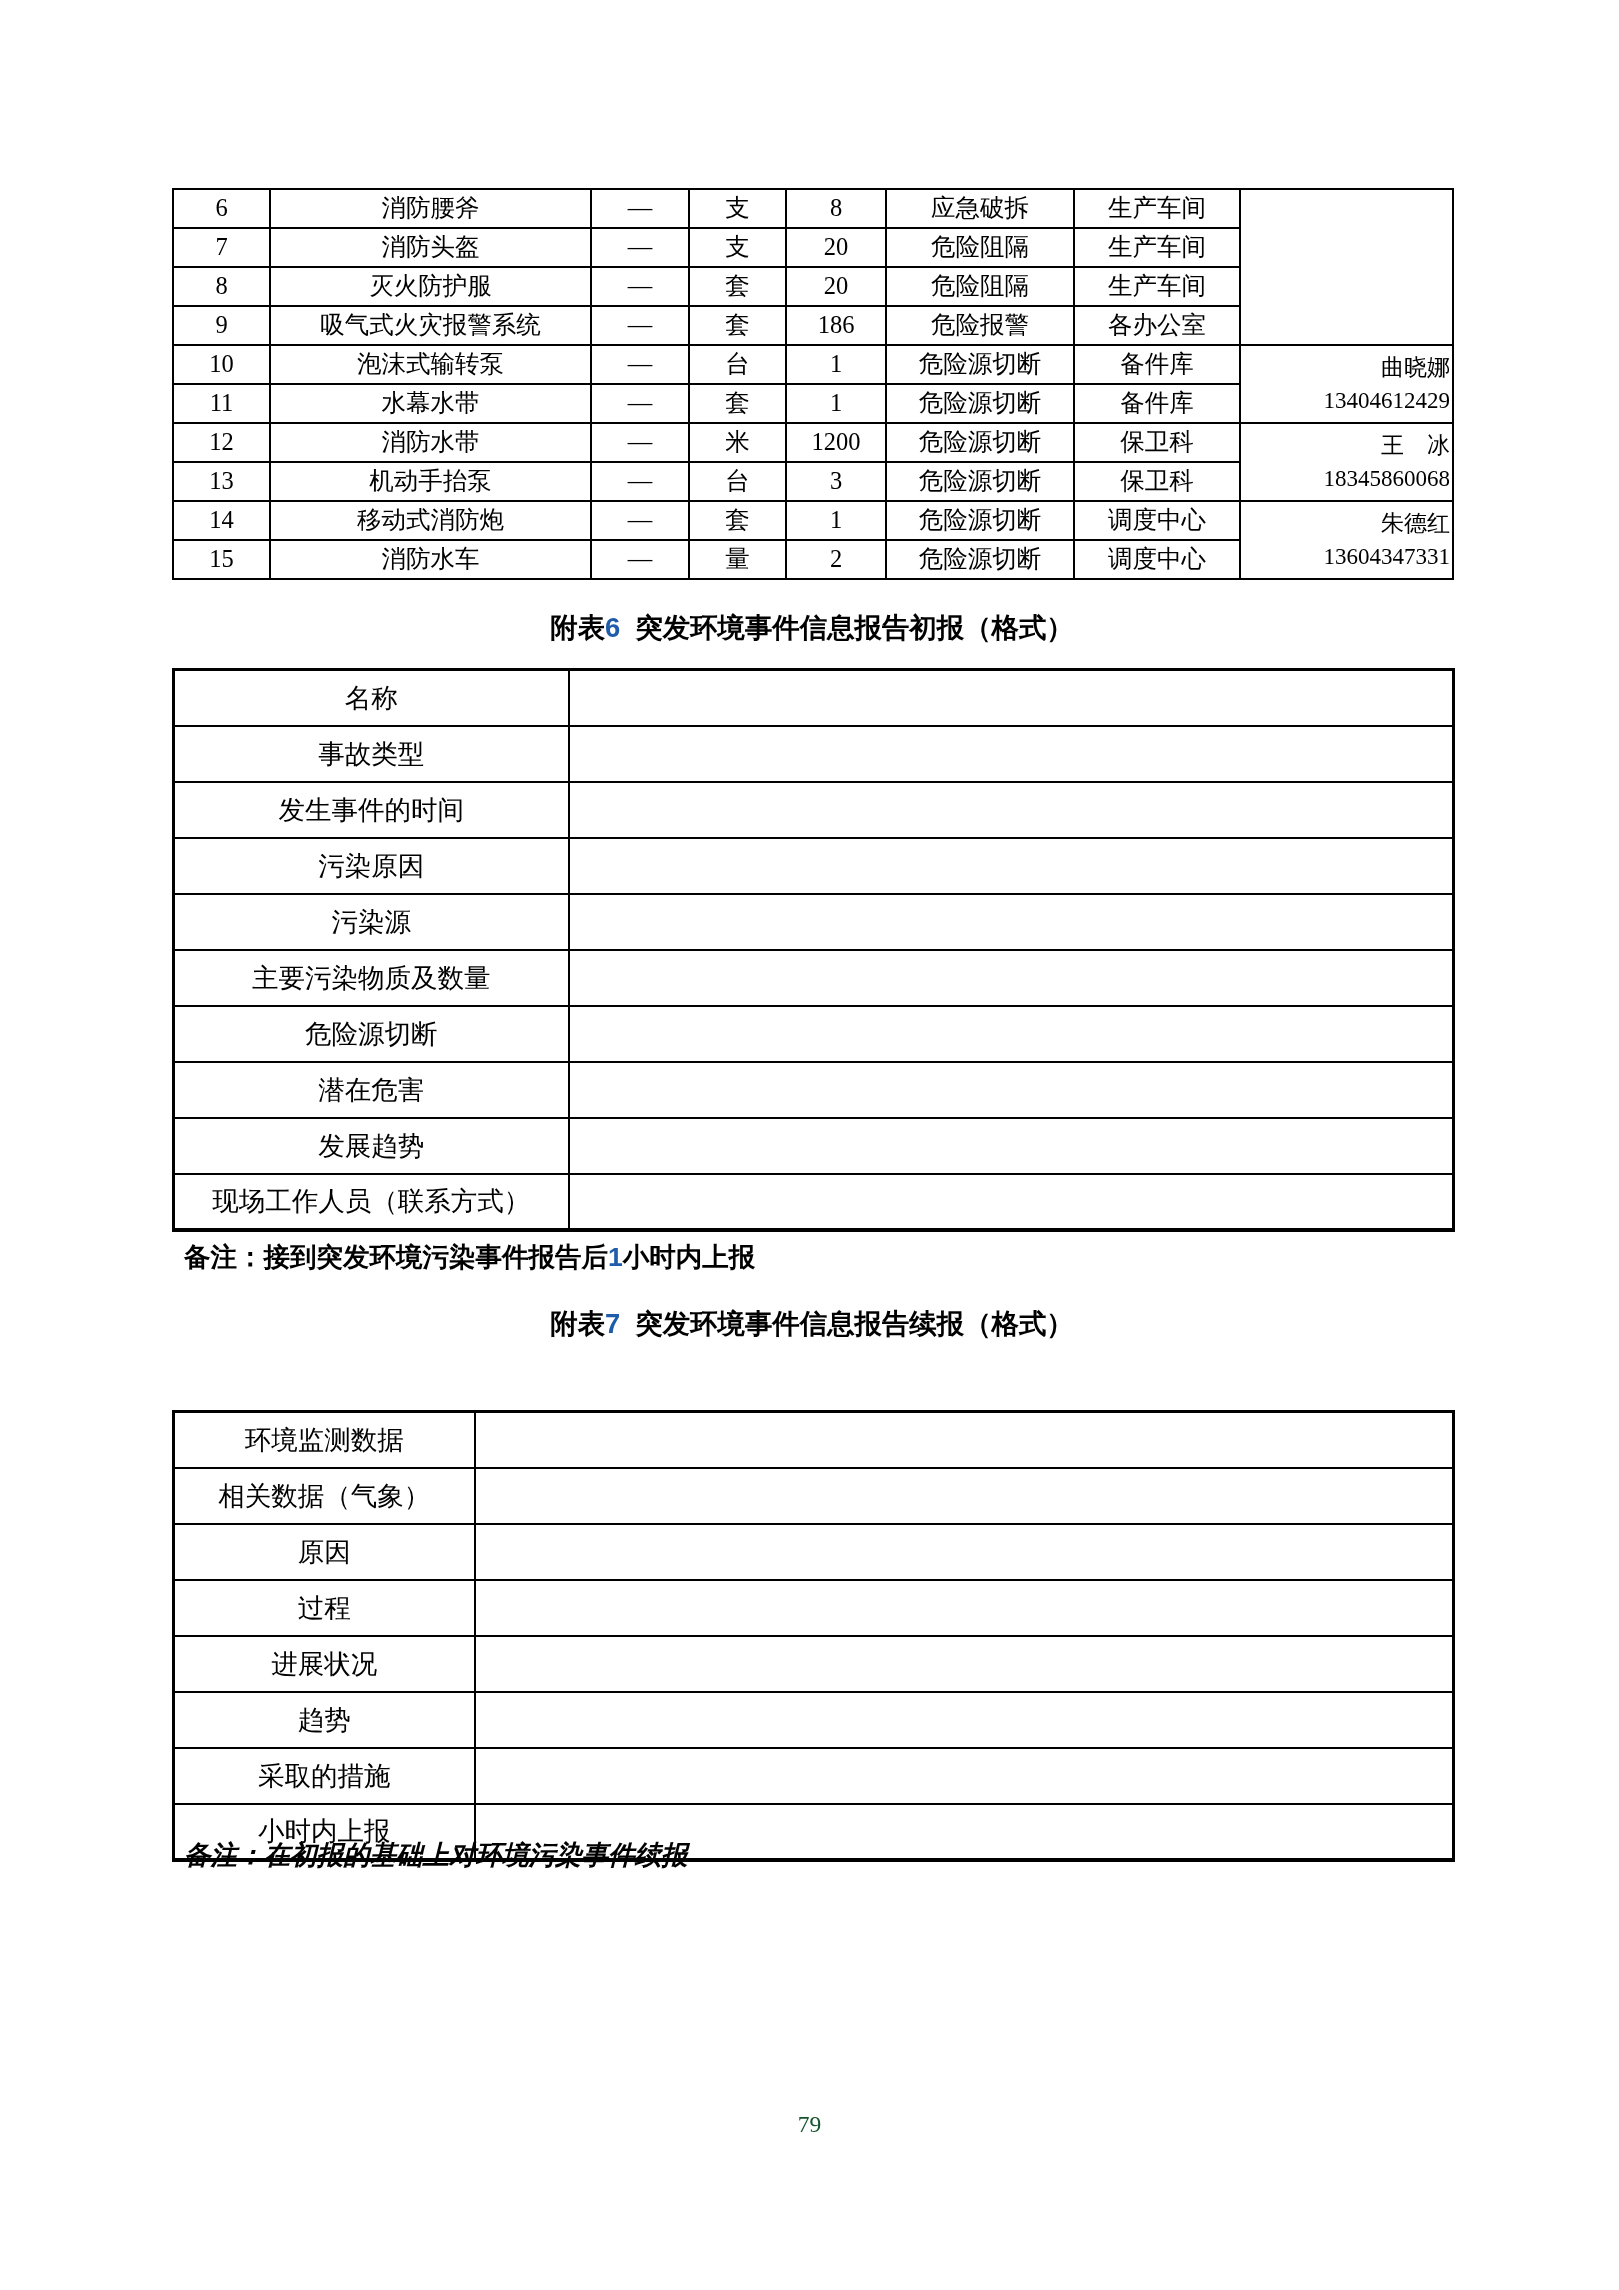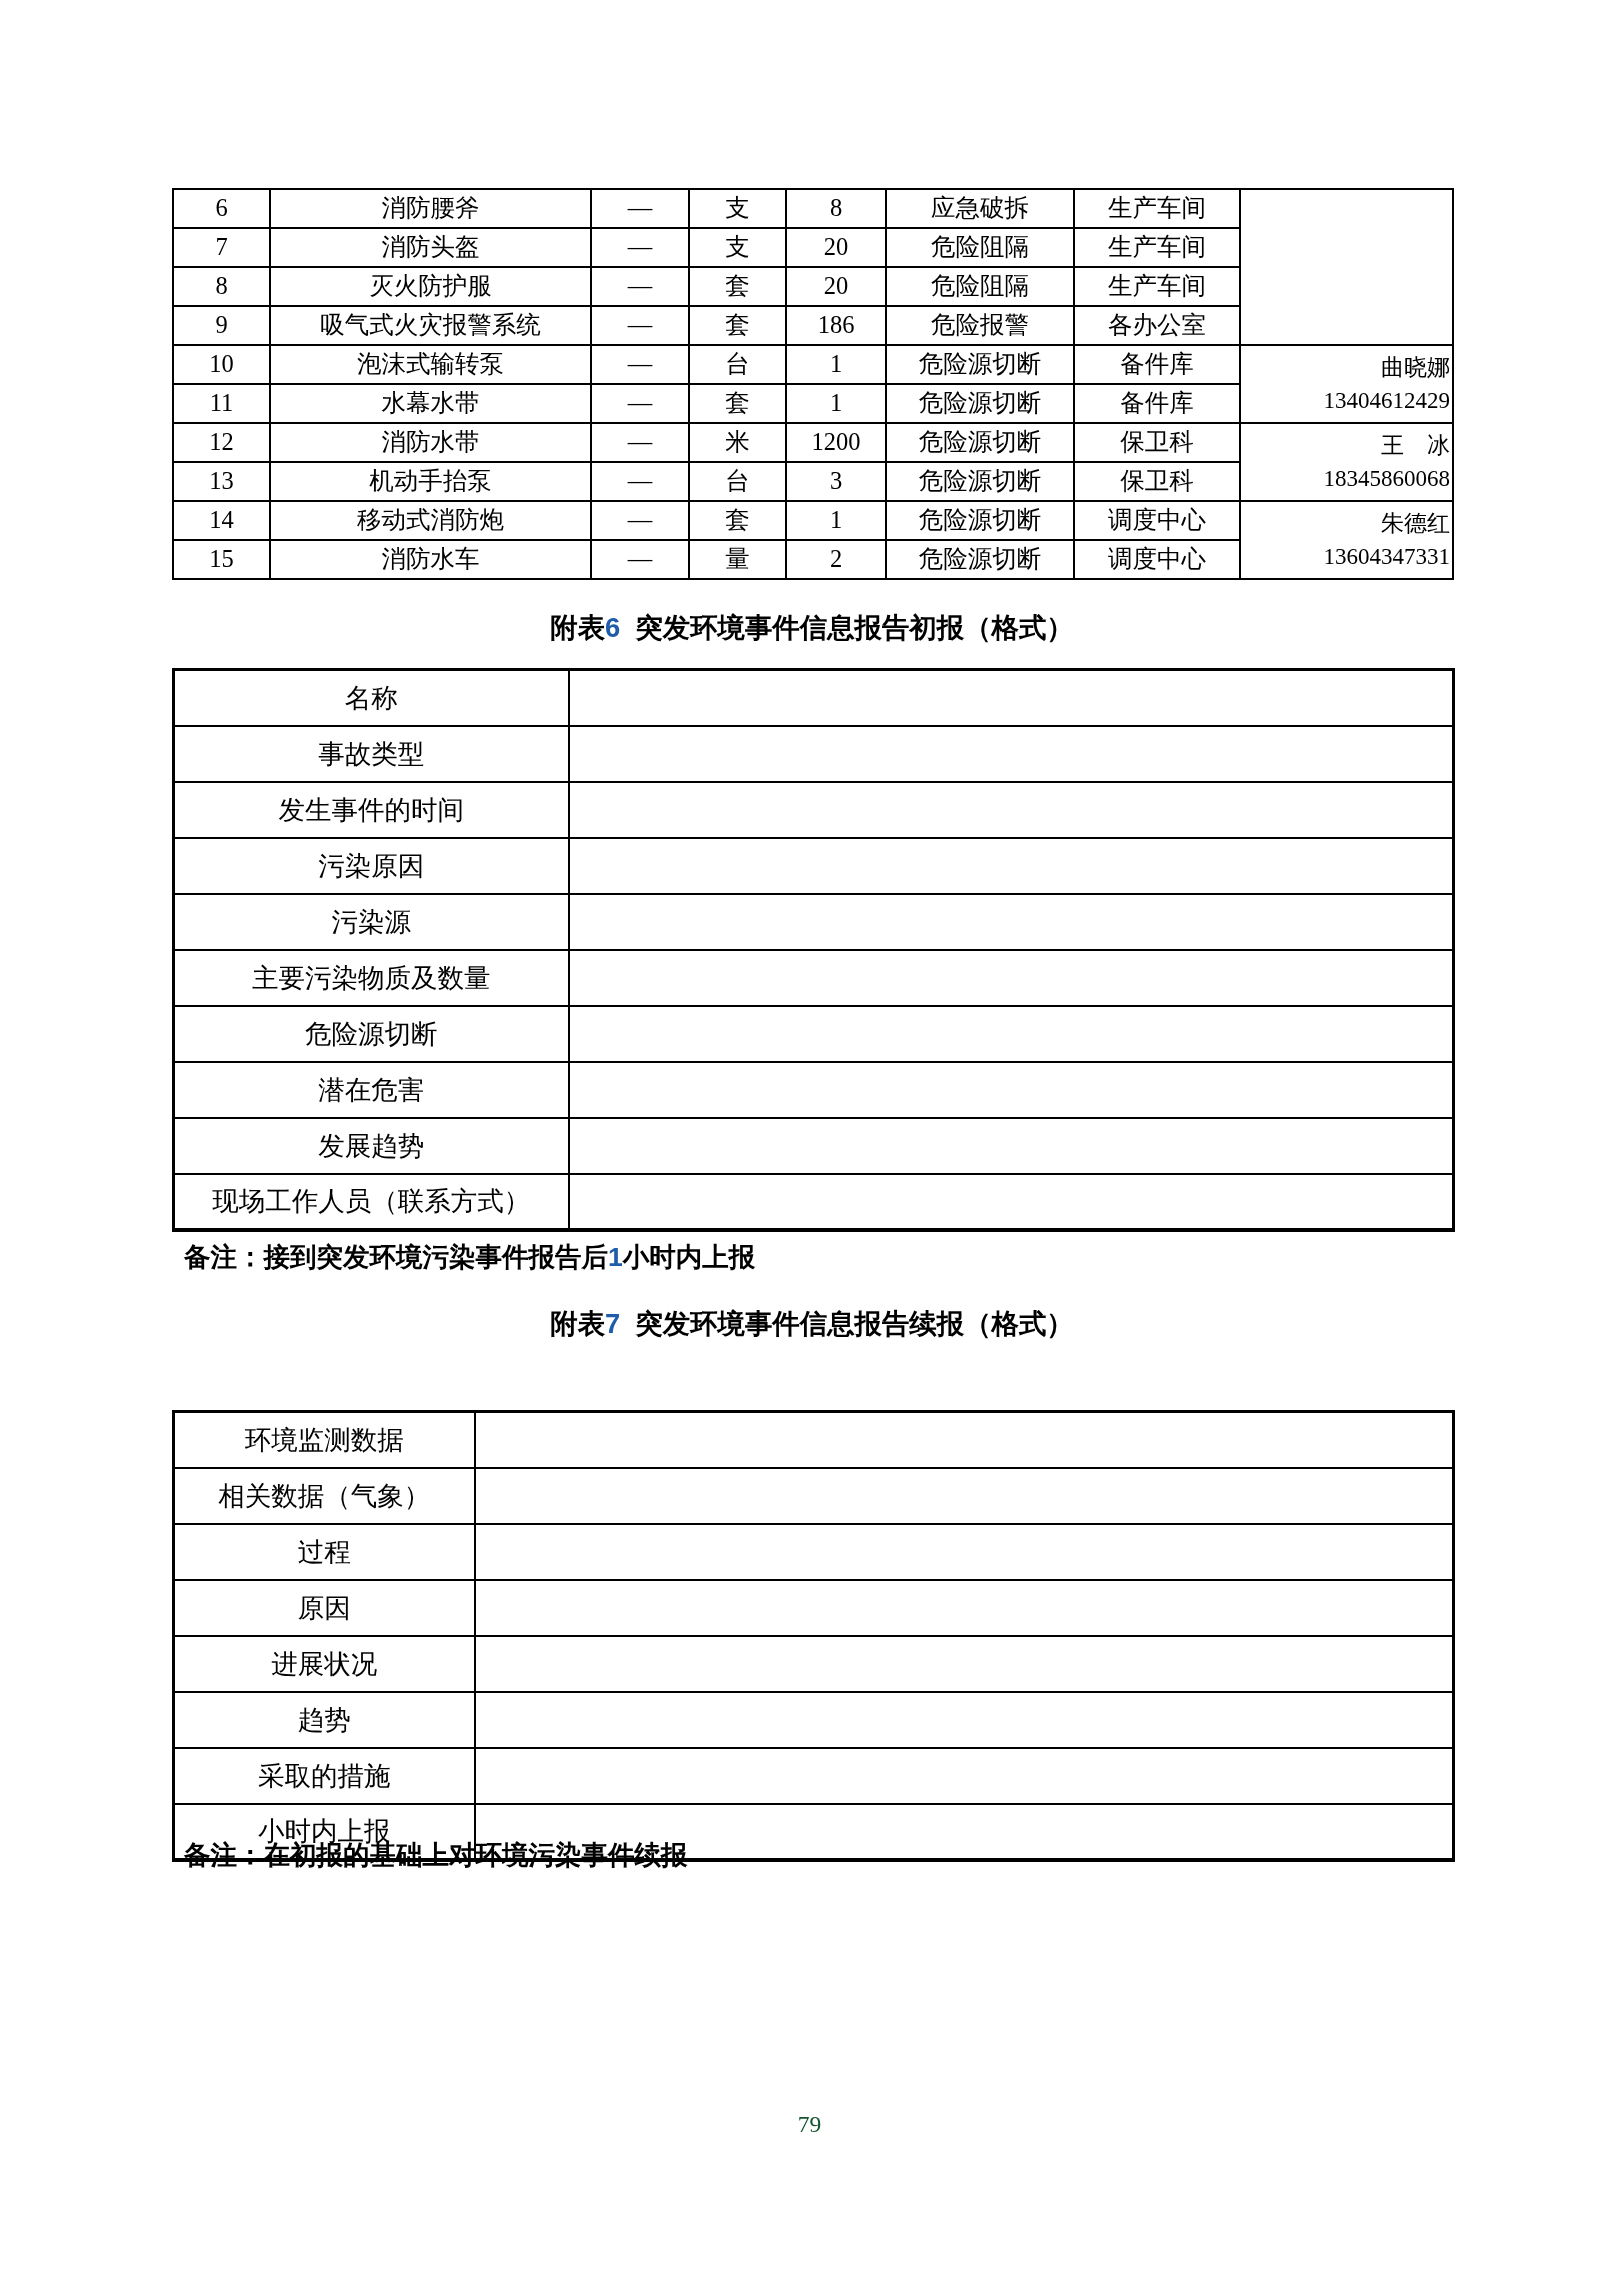--- a/index.html
+++ b/index.html
@@ -49,21 +49,21 @@
   .title6 { top:610px; }
   .title7 { top:1306px; }
   .title-rest { margin-left:0.55em; }
 
   .note {
     position:absolute; left:184px; width:1280px;
     font-weight:bold; font-family:"Liberation Sans", sans-serif;
     font-size:26.5px; color:#000; text-align:left;
   }
   .note1 { top:1239px; }
-  .note2 { top:1837px; }
+  .note2 { top:1837px;font-style:italic; }
 
   .accent { color:#1f5ca9; }
 
   .page-number {
     position:absolute; left:0; top:2111px; width:100%;
     text-align:center; font-size:23.5px; color:#14532d;
   }
 </style>
 </head>
 <body>
@@ -257,25 +257,25 @@
     <tbody>
         <tr>
           <td class="label">环境监测数据</td>
           <td></td>
         </tr>
         <tr>
           <td class="label">相关数据（气象）</td>
           <td></td>
         </tr>
         <tr>
+          <td class="label">原因</td>
+          <td></td>
+        </tr>
+        <tr>
           <td class="label">过程</td>
-          <td></td>
-        </tr>
-        <tr>
-          <td class="label">原因</td>
           <td></td>
         </tr>
         <tr>
           <td class="label">进展状况</td>
           <td></td>
         </tr>
         <tr>
           <td class="label">趋势</td>
           <td></td>
         </tr>

